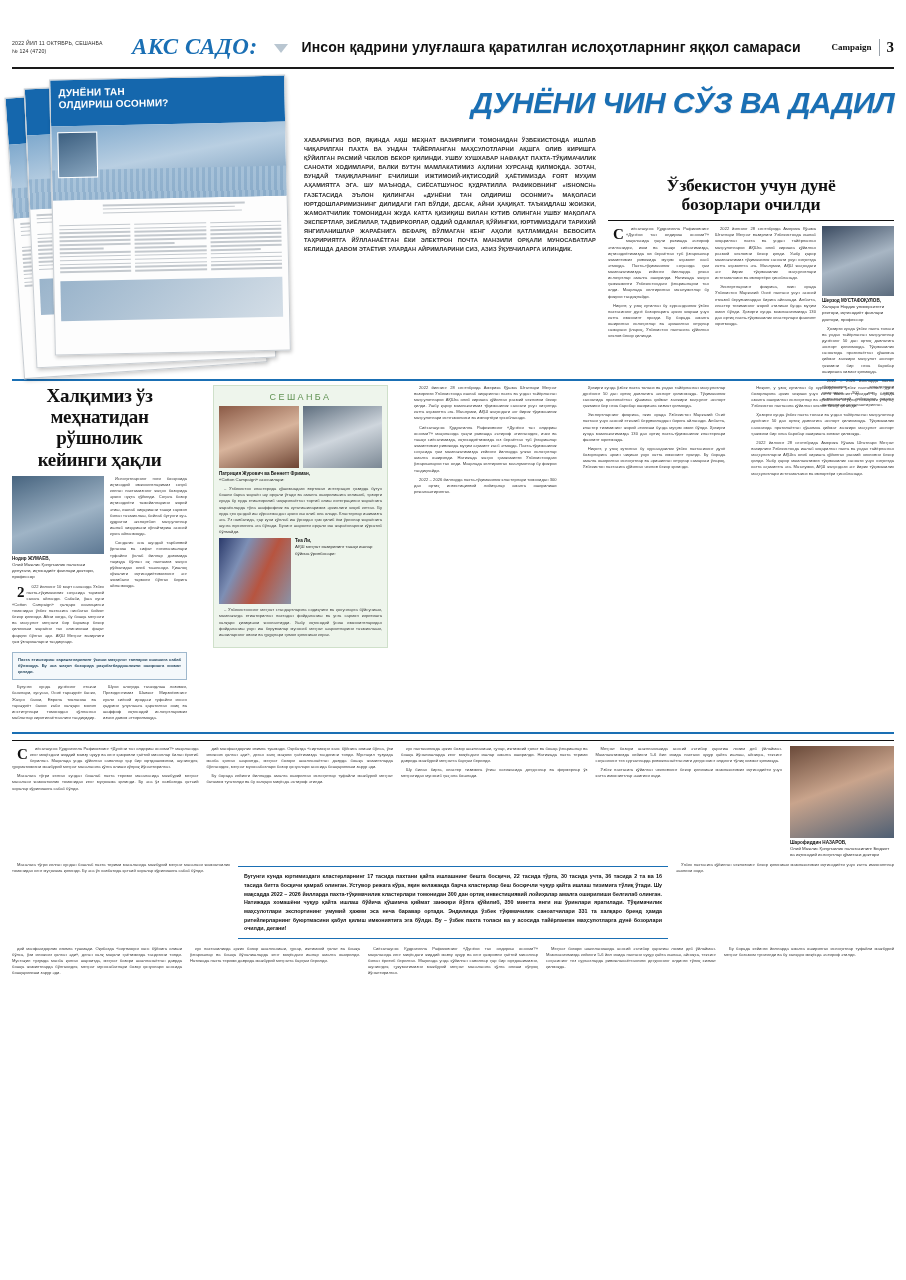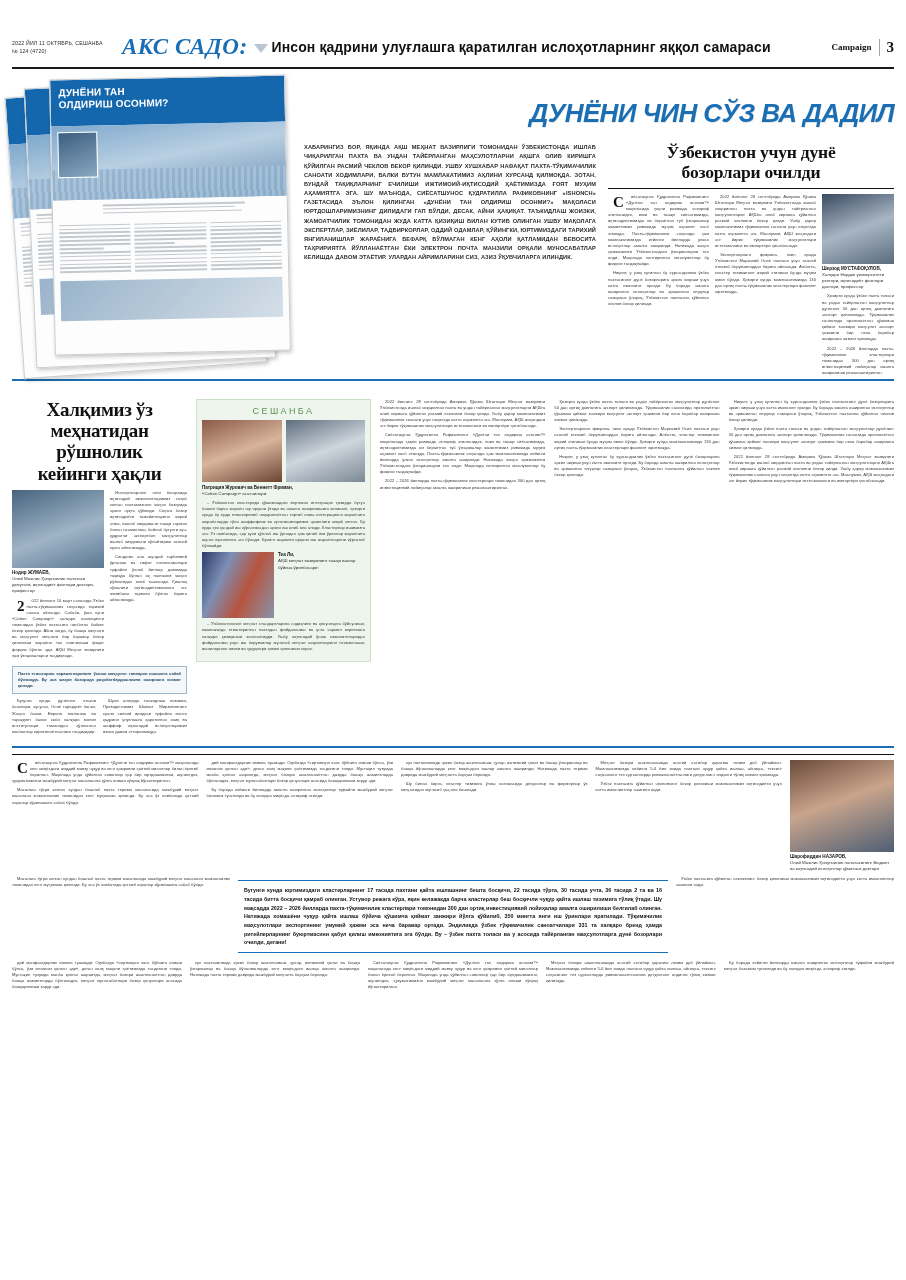--- a/index.html
+++ b/index.html
@@ -9,21 +9,21 @@
     background: #ffffff;
     font-family: "Liberation Sans", sans-serif;
     color: #1a1a1a;
     overflow: hidden;
     position: relative;
   }
   .page { width:906px; height:1280px; position:relative; padding: 0 12px; }
 
   
   .masthead {
-    display:flex; align-items:center; 
+    display:flex; align-items:center; gap:10px;
     padding: 34px 0 6px 0;
   }
   .issue-info {
     font-size: 5.2px; line-height:1.55; letter-spacing:.2px;
     color:#2a2a2a; text-transform:uppercase; width:110px; flex:0 0 110px;
   }
   .aks-sado {
     font-family:"Liberation Serif", serif;
     font-weight:700; font-style:italic;
     font-size: 23px; color:#1a6fb4; letter-spacing:.5px;
@@ -73,33 +73,33 @@
   .clip-lines { padding:5px 6px; }
   .cl { height:1.6px; background:#c4c9ce; margin-bottom:2.3px; }
   .clip-cols { display:flex; gap:4px; padding:3px 6px; }
   .clip-cols > div { flex:1; }
   .clip-img2 { height:36px; margin:3px 6px; background:linear-gradient(135deg,#9ab4cb,#d4dee7); }
 
   .feature-text { flex:1 1 auto; padding-top:2px; }
   .main-head {
     font-family:"Liberation Sans", sans-serif;
     font-weight:900; font-style:italic;
-    color:#1a6fb4; font-size:26px; line-height:1.08; letter-spacing:-.6px;
+    color:#1a6fb4; font-size:30px; line-height:1.08; letter-spacing:-.6px;
     text-align:right; text-transform:uppercase;
     text-shadow: 0.5px 0.5px 0 rgba(0,0,0,.10);
-    margin-top:22px;
+    margin-top:10px;
   }
   .lede-wrap { display:flex; gap:12px; margin-top:16px; }
   .lede {
     flex:0 0 292px;
     font-size:5.65px; line-height:1.62; text-align:justify;
     text-transform:uppercase; letter-spacing:.12px; color:#2b2b2b;
     font-weight:600;
   }
-  .right-col-top { flex:1 1 auto; }
+  .right-col-top { flex:1 1 auto;margin-top:40px; }
   .serif-head {
     font-family:"Liberation Serif", serif; font-weight:700;
     font-size:17.5px; line-height:1.1; color:#111; text-align:center;
     letter-spacing:-.2px;
   }
   .rule-hair { height:1px; background:#111; margin:6px 0 5px; }
 
   
   .body-txt {
     font-size:4.1px; line-height:1.5; text-align:justify; color:#3a3a3a;
@@ -116,21 +116,21 @@
   .ph.portrait-a { background:linear-gradient(160deg,#47647f 0%,#9fb4c6 55%,#5d7893 100%); }
   .ph.portrait-b { background:linear-gradient(160deg,#8b5a46 0%,#d8b49c 50%,#6d4433 100%); }
   .ph.portrait-c { background:linear-gradient(160deg,#5e6e7e 0%,#cfd6dd 50%,#7b8894 100%); }
   .ph.portrait-d { background:linear-gradient(160deg,#6a4a3a 0%,#c9a48c 45%,#4e5f74 100%); }
   .ph.portrait-e { background:linear-gradient(160deg,#3a4a60 0%,#a8b6c4 50%,#5b6b7d 100%); }
   .ph.flag { background:linear-gradient(115deg,#2b3a6b 0%,#7d8fb5 30%,#b7543f 60%,#8a93a8 100%); }
   .cap-name { font-size:4.6px; font-weight:700; color:#111; line-height:1.35; }
   .cap-sub  { font-size:4.4px; color:#333; line-height:1.4; }
 
   
-  .sec2 { display:flex; gap:9px; margin-top:18px; }
+  .sec2 { display:flex; gap:26px; margin-top:4px; }
   .sec2-left { flex:0 0 175px; }
   .sec2-mid  { flex:0 0 175px; }
   .etirof-box { background:#eef5ec; border:1px solid #cfe0ca; padding:4px 5px 6px; }
   .etirof-title {
     text-align:center; color:#5f9152; font-size:9px; letter-spacing:2.4px;
     font-weight:400; padding:2px 0 4px;
   }
   .sec2-col { flex:1 1 0; }
   .big-serif-left {
     font-family:"Liberation Serif", serif; font-weight:700;

